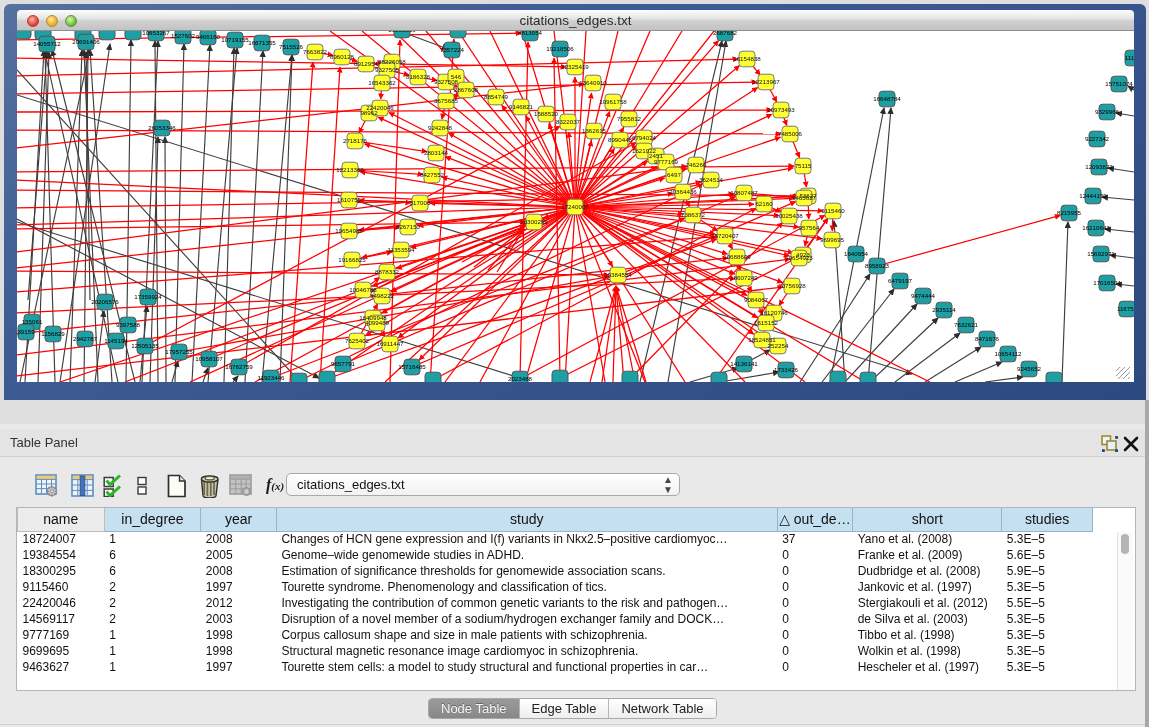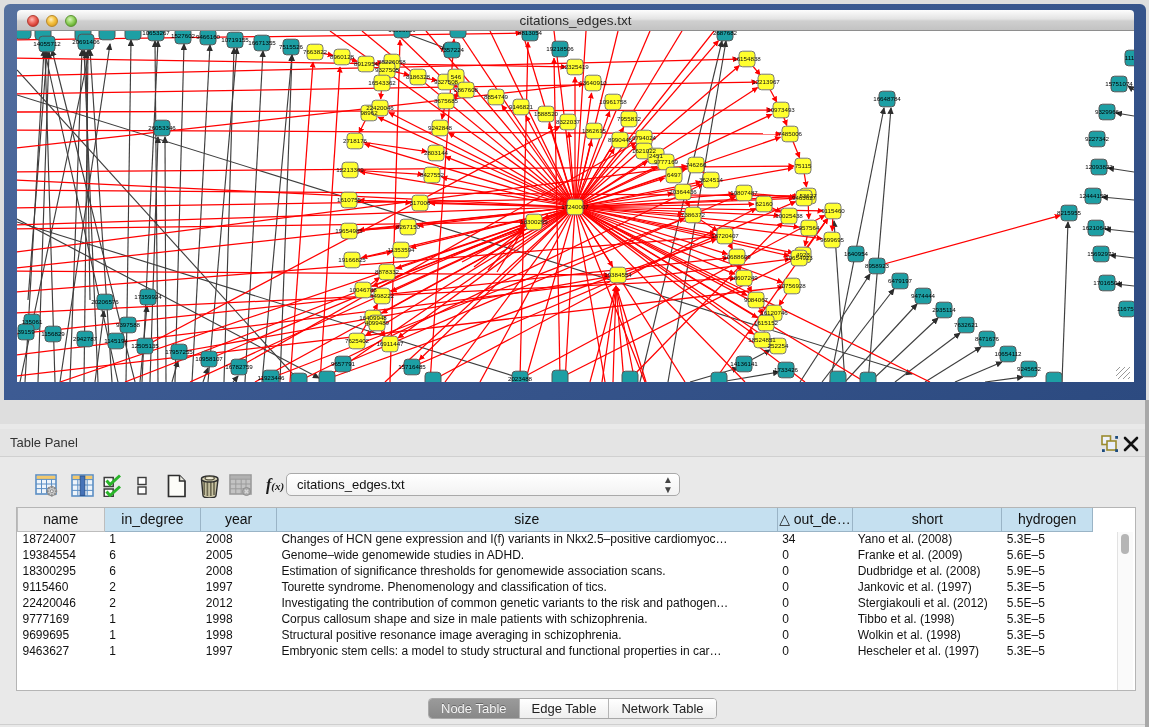--- a/index.html
+++ b/index.html
@@ -660,31 +660,31 @@
       <div class="ticon" style="left:252px;top:8px;font-size:16px;color:#1a1a1a;font-family:'Liberation Serif',serif;font-style:italic;font-weight:bold">f<span style="font-size:11px">(x)</span></div>
   <div id="combo">citations_edges.txt<span class="arr">▲<br>▼</span></div>
  </div>
  <div class="abs" id="tablewrap">
   <table>
    <tbody>
           <tr>
             <th class="first" style="width:86px">name</th>
             <th style="width:96px">in_degree</th>
             <th style="width:75px">year</th>
-            <th style="width:497px">size</th>
+            <th style="width:497px">study</th>
             <th style="width:75px">△ out_de…</th>
             <th style="width:148px">short</th>
-            <th style="width:90px">hydrogen</th>
+            <th style="width:90px">studies</th>
           </tr>
    <tr>
             <td style="width:86px">18724007</td>
             <td style="width:96px">1</td>
             <td style="width:75px">2008</td>
             <td style="width:497px">Changes of HCN gene expression and I(f) variants in Nkx2.5–positive cardiomyoc…</td>
-            <td style="width:75px">34</td>
+            <td style="width:75px">37</td>
             <td style="width:157px">Yano et al. (2008)</td>
             <td style="width:90px">5.3E–5</td>
           </tr>
           <tr>
             <td style="width:86px">19384554</td>
             <td style="width:96px">6</td>
             <td style="width:75px">2005</td>
             <td style="width:497px">Genome–wide genomewide studies in ADHD.</td>
             <td style="width:75px">0</td>
             <td style="width:157px">Franke et al. (2009)</td>
@@ -711,42 +711,51 @@
           <tr>
             <td style="width:86px">22420046</td>
             <td style="width:96px">2</td>
             <td style="width:75px">2012</td>
             <td style="width:497px">Investigating the contribution of common genetic variants to the risk and pathogen…</td>
             <td style="width:75px">0</td>
             <td style="width:157px">Stergiakouli et al. (2012)</td>
             <td style="width:90px">5.5E–5</td>
           </tr>
           <tr>
+            <td style="width:86px">14569117</td>
+            <td style="width:96px">2</td>
+            <td style="width:75px">2003</td>
+            <td style="width:497px">Disruption of a novel member of a sodium/hydrogen exchanger family and DOCK…</td>
+            <td style="width:75px">0</td>
+            <td style="width:157px">de Silva et al. (2003)</td>
+            <td style="width:90px">5.3E–5</td>
+          </tr>
+          <tr>
             <td style="width:86px">9777169</td>
             <td style="width:96px">1</td>
             <td style="width:75px">1998</td>
             <td style="width:497px">Corpus callosum shape and size in male patients with schizophrenia.</td>
             <td style="width:75px">0</td>
             <td style="width:157px">Tibbo et al. (1998)</td>
             <td style="width:90px">5.3E–5</td>
           </tr>
           <tr>
             <td style="width:86px">9699695</td>
             <td style="width:96px">1</td>
             <td style="width:75px">1998</td>
-            <td style="width:497px">Structural positive resonance image averaging in schizophrenia.</td>
+            <td style="width:497px">Structural magnetic resonance image cardiomyoc in schizophrenia.</td>
             <td style="width:75px">0</td>
             <td style="width:157px">Wolkin et al. (1998)</td>
             <td style="width:90px">5.3E–5</td>
           </tr>
           <tr>
             <td style="width:86px">9463627</td>
             <td style="width:96px">1</td>
             <td style="width:75px">1997</td>
-            <td style="width:497px">Embryonic stem cells: a model to study structural and functional properties in car…</td>
+            <td style="width:497px">Tourette stem cells: a model to study structural and functional properties in car…</td>
             <td style="width:75px">0</td>
             <td style="width:157px">Hescheler et al. (1997)</td>
             <td style="width:90px">5.3E–5</td>
           </tr>
   </tbody>
       </table>
   <div id="vscroll">
         <div id="vthumb"></div>
       </div>
  </div>

